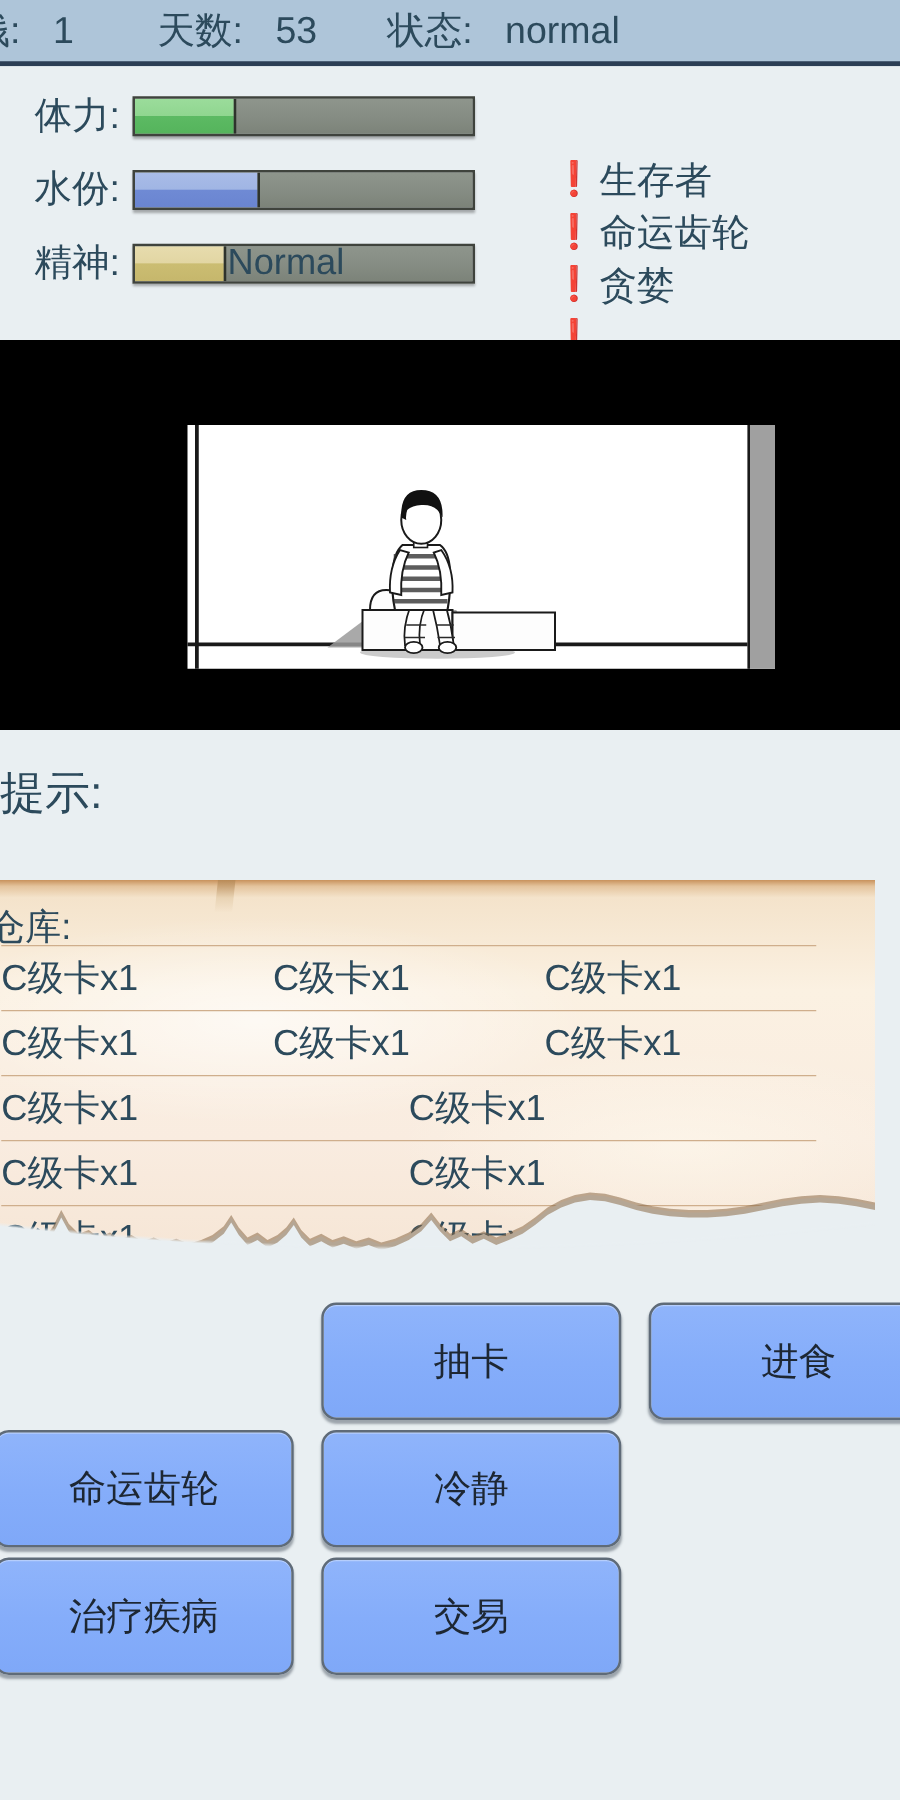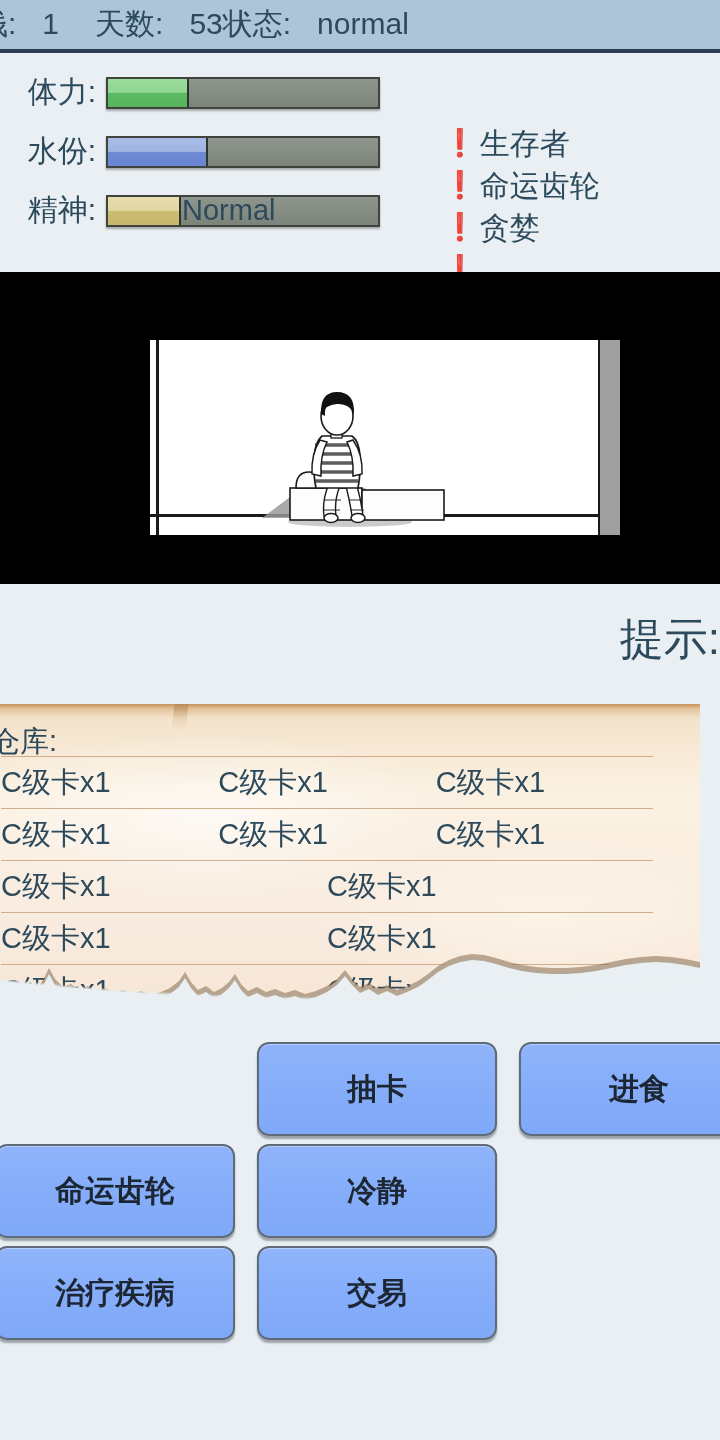--- a/index.html
+++ b/index.html
@@ -34,22 +34,22 @@
     align-items: center;
     white-space: nowrap;
   }
   .stat-pair { display: flex; align-items: baseline; }
   .stat-key {
     font-size: 30px; color: #2c4a5c; letter-spacing: 0px;
   }
   .stat-val {
     font-size: 30px; color: #2c4a5c; margin-left: 26px;
   }
-  .sp1 { margin-left: 36px; }
-  .sp2 { }
+  .sp1 { margin-left: 67px; }
+  .sp2 { margin-left: 56px; }
 
   
   .statsblock {
     position: absolute; left: 0; top: 53px;
     width: 720px; height: 219px;
     background: #e9eff2;
     overflow: hidden;
     padding-left: 48px;
   }
   .bars { position: absolute; left: -26px; top: 16px; }
@@ -134,22 +134,22 @@
   }
 
   
   .hintzone {
     position: absolute; left: 0; top: 584px;
     width: 720px; height: 120px;
     background: #e9eff2;
   }
   .hint-label {
     position: absolute; left: 0; right: 0; top: 26px;
-    text-align: right;
-    font-size: 44px; color: #2c4a5c;
+    text-align: left;
+    font-size: 36px; color: #2c4a5c;
   }
 
   
   .inv-wrap {
     position: absolute; left: -5px; top: 704px;
     width: 705px; height: 300px;
   }
   .parchment {
     position: absolute; left: 0; top: 0;
     width: 705px; height: 296px;
@@ -212,21 +212,20 @@
     flex: 0 0 240px;
     background: linear-gradient(180deg,#8fb4fb 0%, #85adfa 52%, #7fa8f8 100%);
     border: 2px solid #5f6b78;
     border-radius: 12px;
     box-shadow: 0 3px 2px rgba(60,70,85,0.45), inset 0 1px 0 rgba(255,255,255,0.35);
     display: flex; align-items: center; justify-content: center;
     font-size: 30px; color: #1d2733;
     box-sizing: border-box;
     cursor: pointer;
     user-select: none;
-    font-weight: bold;
   }
   .btn.empty { visibility: hidden; }
 </style>
 </head>
 <body>
 
 <div id="app">
 
   <div class="topbar">
     <div class="topbar-inner">

